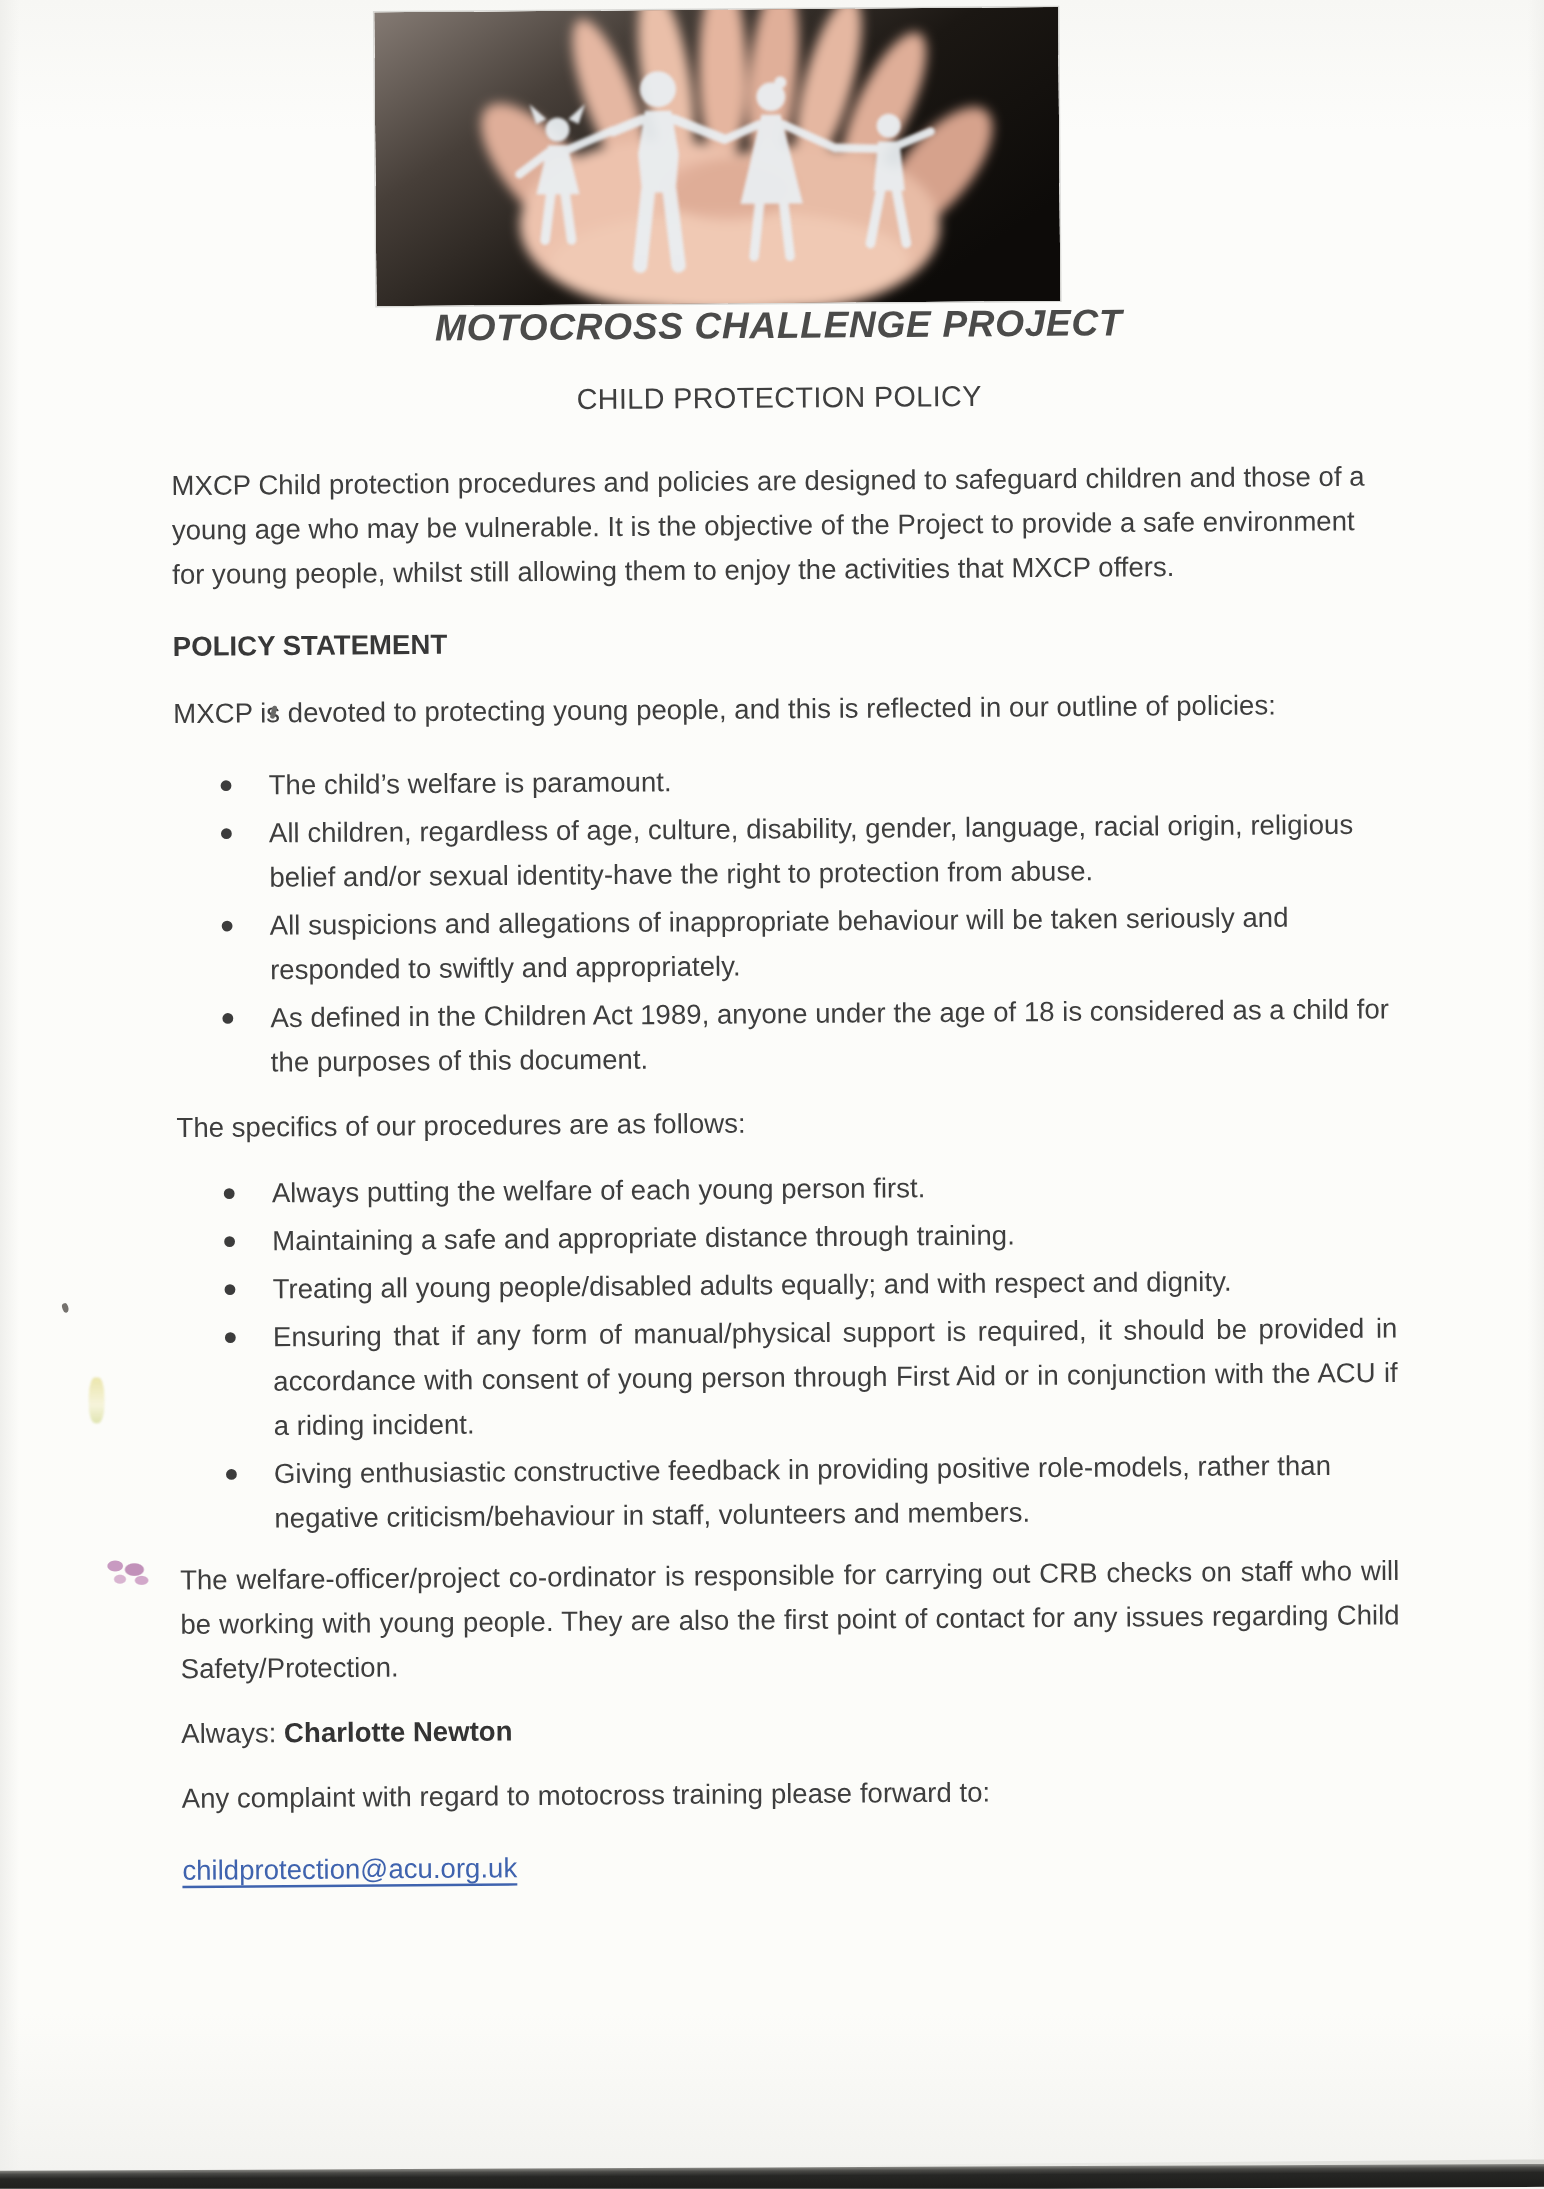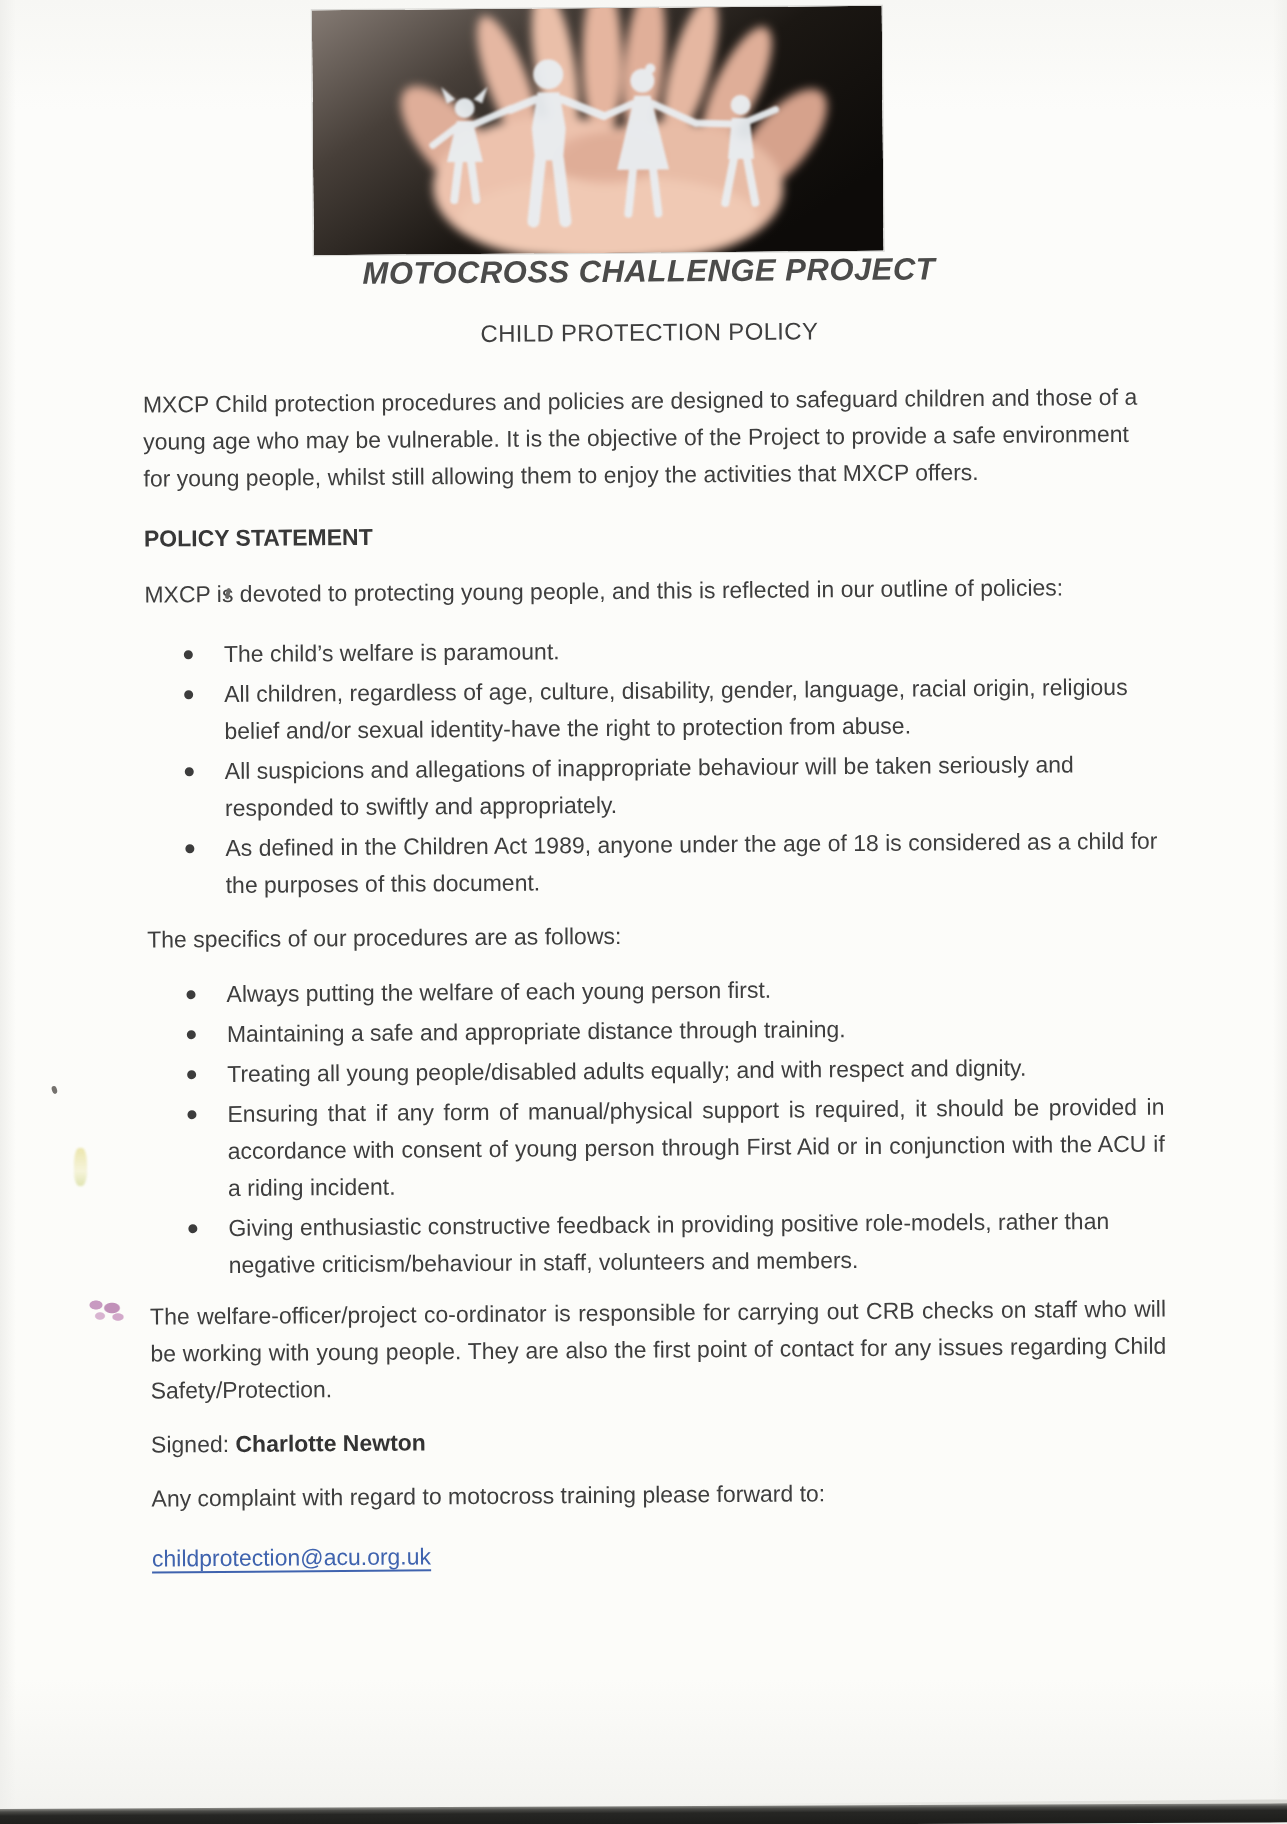--- a/index.html
+++ b/index.html
@@ -239,21 +239,21 @@
         <span>Ensuring that if any form of manual/physical support is required, it should be provided in accordance with consent of young person through First Aid or in conjunction with the ACU if a riding incident.</span>
       </li>
       <li>
         <span class="dot"></span>
         <span>Giving enthusiastic constructive feedback in providing positive role-models, rather than negative criticism/behaviour in staff, volunteers and members.</span>
       </li>
     </ul>
 
     <p class="welfare">The welfare-officer/project co-ordinator is responsible for carrying out CRB checks on staff who will be working with young people. They are also the first point of contact for any issues regarding Child Safety/Protection.</p>
 
-    <p class="signed"><span>Signed: </span><span class="sig-name">Charlotte Newton</span></p>
+    <p class="signed"><span>Always: </span><span class="sig-name">Charlotte Newton</span></p>
 
     <p class="complaint">Any complaint with regard to motocross training please forward to:</p>
 
     <p class="email-line"><a href="#" class="email-link">childprotection@acu.org.uk</a></p>
 
   </div>
 </div>
 
 <div class="artifact mark-tick"></div>
 <div class="artifact mark-speck"></div>

